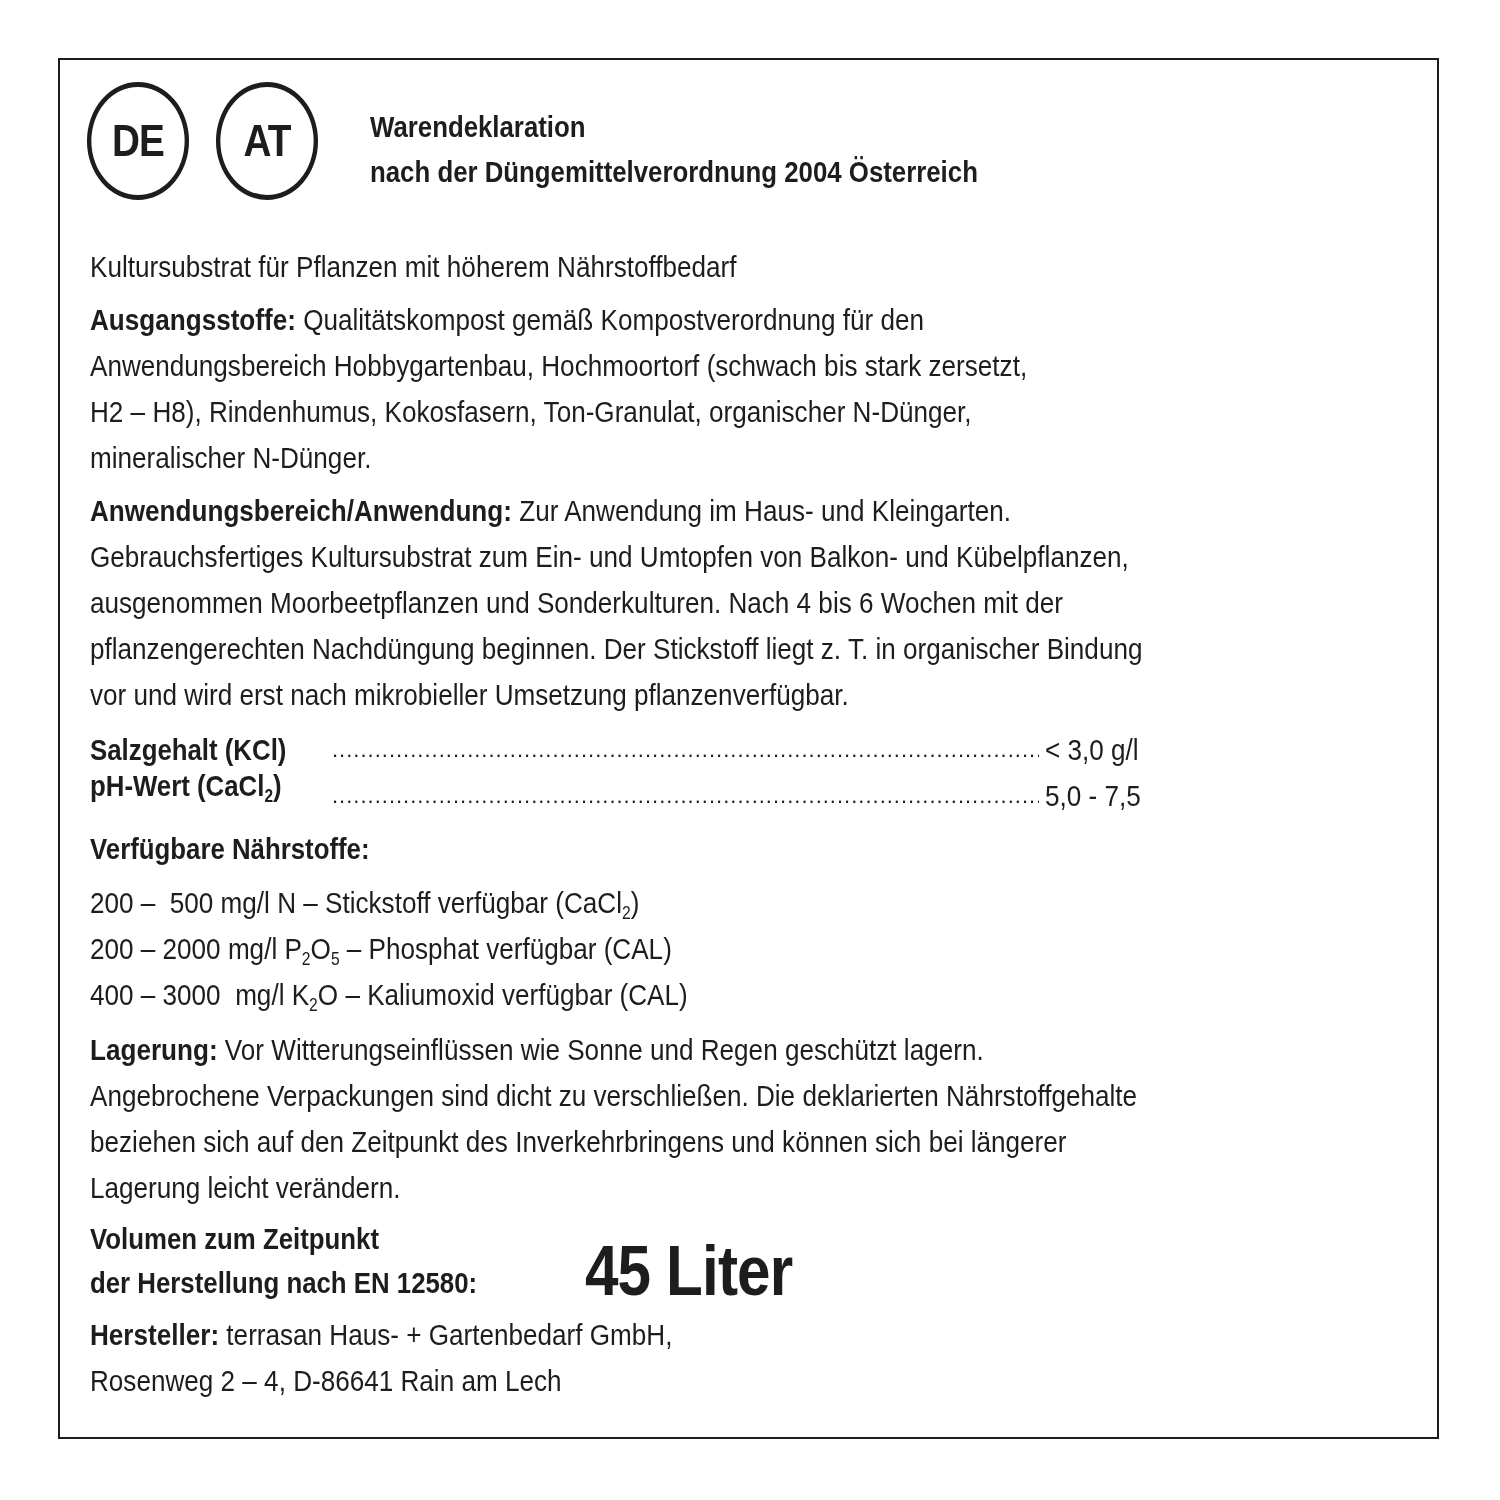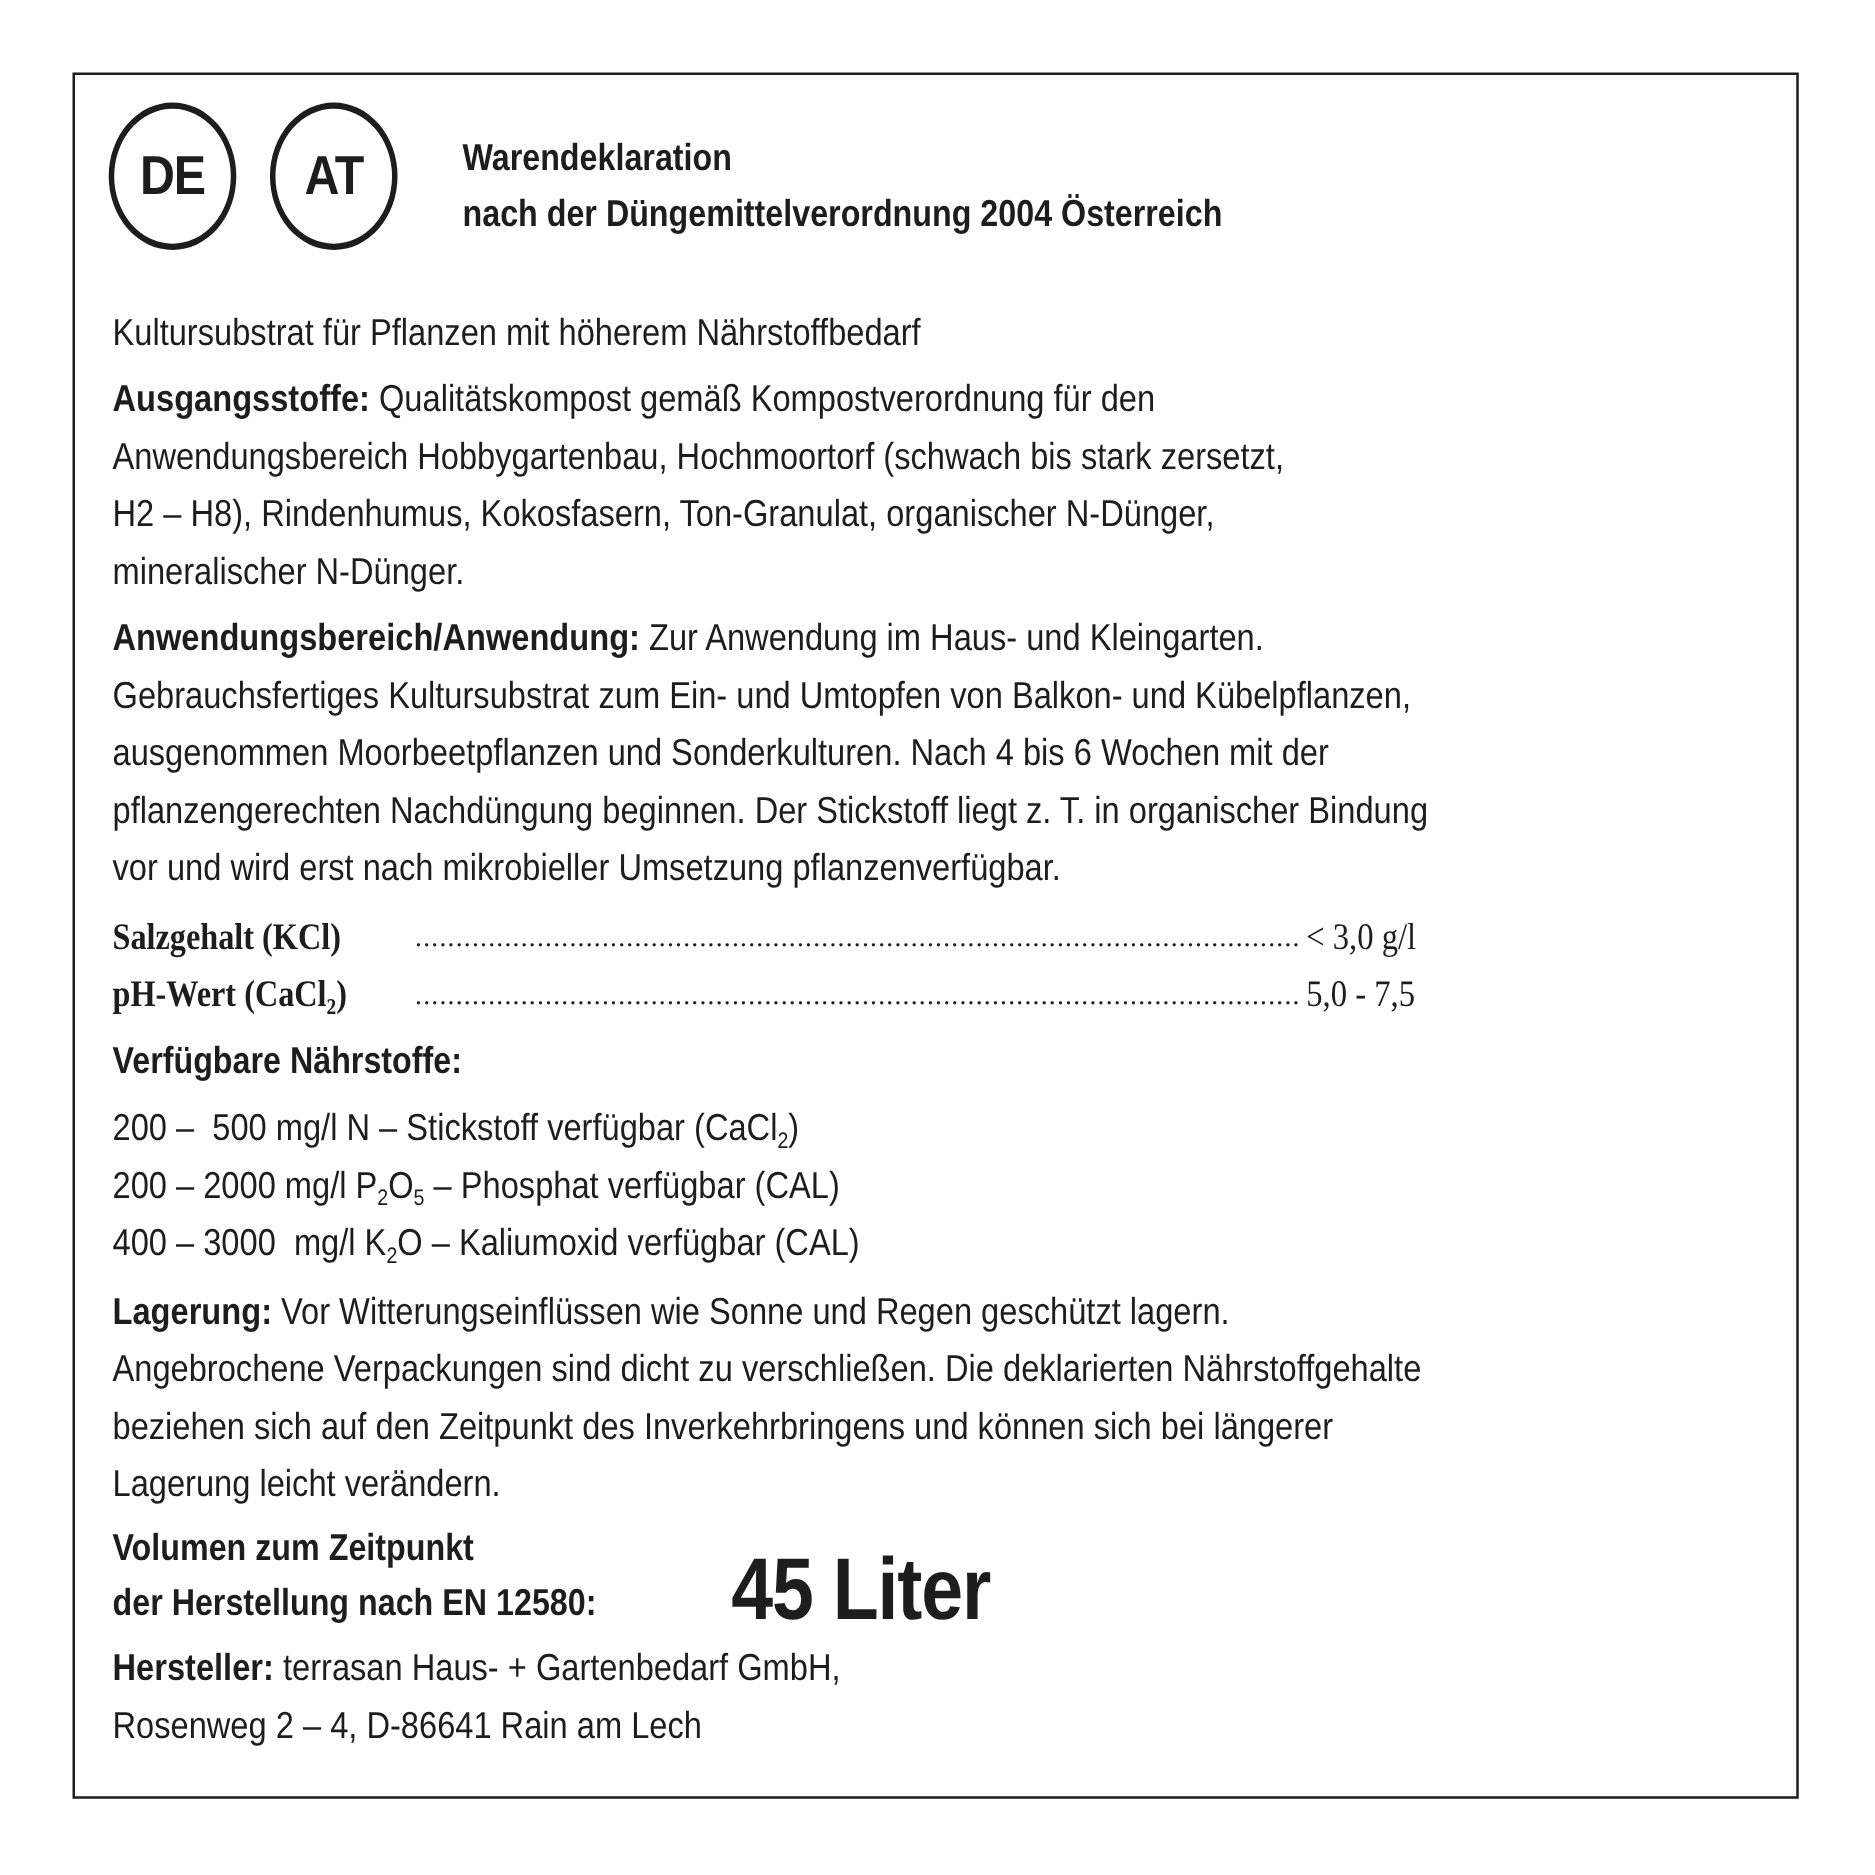--- a/index.html
+++ b/index.html
@@ -84,22 +84,21 @@
       font-size: 30px;
       line-height: 46px;
       white-space: nowrap;
     }
     .spec-row {
       position: absolute;
       left: 0;
       width: 1080px;
       height: 46px;
       display: flex;
-      align-items: flex-start;
-      font-family: Liberation Serif, serif;
+      align-items: flex-end;
     }
     .spec-label {
       font-weight: bold;
       transform-origin: left center;
       display: inline-block;
       transform: scaleX(0.86);
       width: 242px;
     }
     .dots {
       flex: 1;

